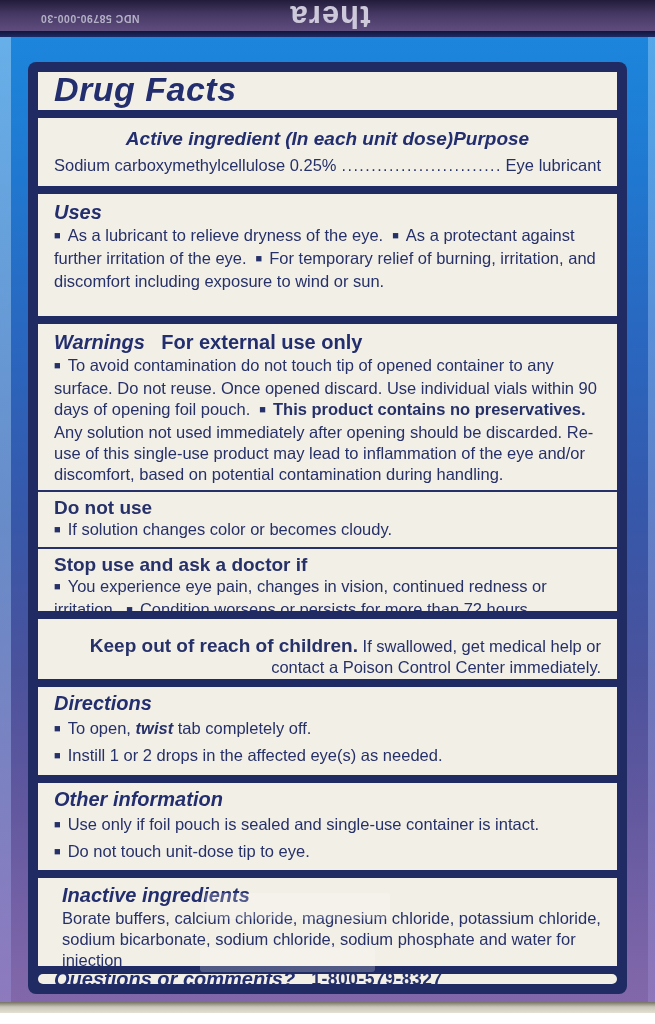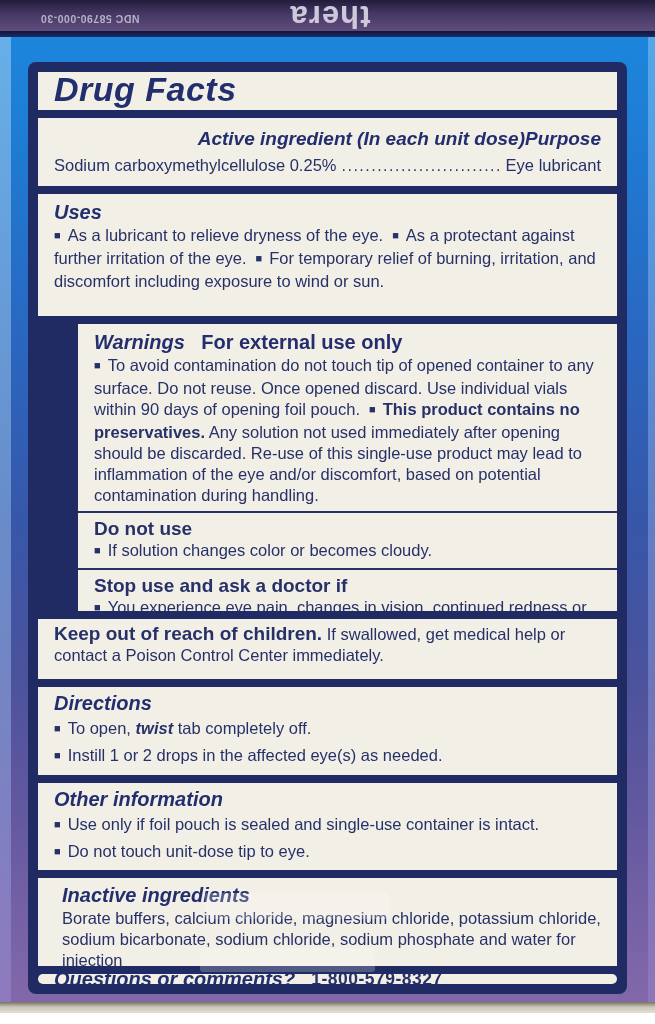--- a/index.html
+++ b/index.html
@@ -60,34 +60,34 @@
     background:#f2efe6;box-sizing:border-box;
     padding:5px 16px;overflow:hidden;color:#273169;
   }
   .sec-title{height:40px;display:flex;align-items:center;padding-top:2px;}
   .sec-title h1{
     margin:0;font-size:34px;font-weight:bold;font-style:italic;
     color:#232e6e;letter-spacing:.5px;
   }
   .sec-active{height:70px;display:flex;flex-direction:column;justify-content:space-evenly;padding-top:4px;}
   .sec-uses{height:128px;}
-  .sec-warn{height:300px;margin-left:40px;}
-  .sec-keep{height:62px;padding-top:4px;}
+  .sec-warn{height:300px;}
+  .sec-keep{height:62px;padding-top:16px;text-align:right;}
   .sec-dir{height:92px;padding-top:3px;}
   .sec-other{height:91px;padding-top:3px;}
   .sec-inactive{height:92px;padding-top:4px;padding-left:24px;}
   .sec-q{flex:1;display:flex;align-items:center;border-radius:10px;}
   .h{
     font-size:20px;font-weight:bold;color:#232e6e;line-height:26px;
   }
   .ital{font-style:italic;}
   .h-sub{font-size:19px;font-weight:bold;line-height:22px;}
   .body-txt{font-size:16.5px;line-height:21px;margin:0;}
   .row{display:flex;align-items:baseline;}
-  .row-head{justify-content:flex-end;}
+  .row-head{justify-content:center;}
   .row-head .h{font-size:19px;line-height:22px;}
   .dots{
     flex:1;overflow:hidden;white-space:nowrap;margin:0 5px;
     font-size:16px;letter-spacing:1.5px;
   }
   .blt{
     font-size:11px;position:relative;top:-2px;margin-right:7px;
   }
   .blt-mid{margin-left:9px;}
   .rule{

